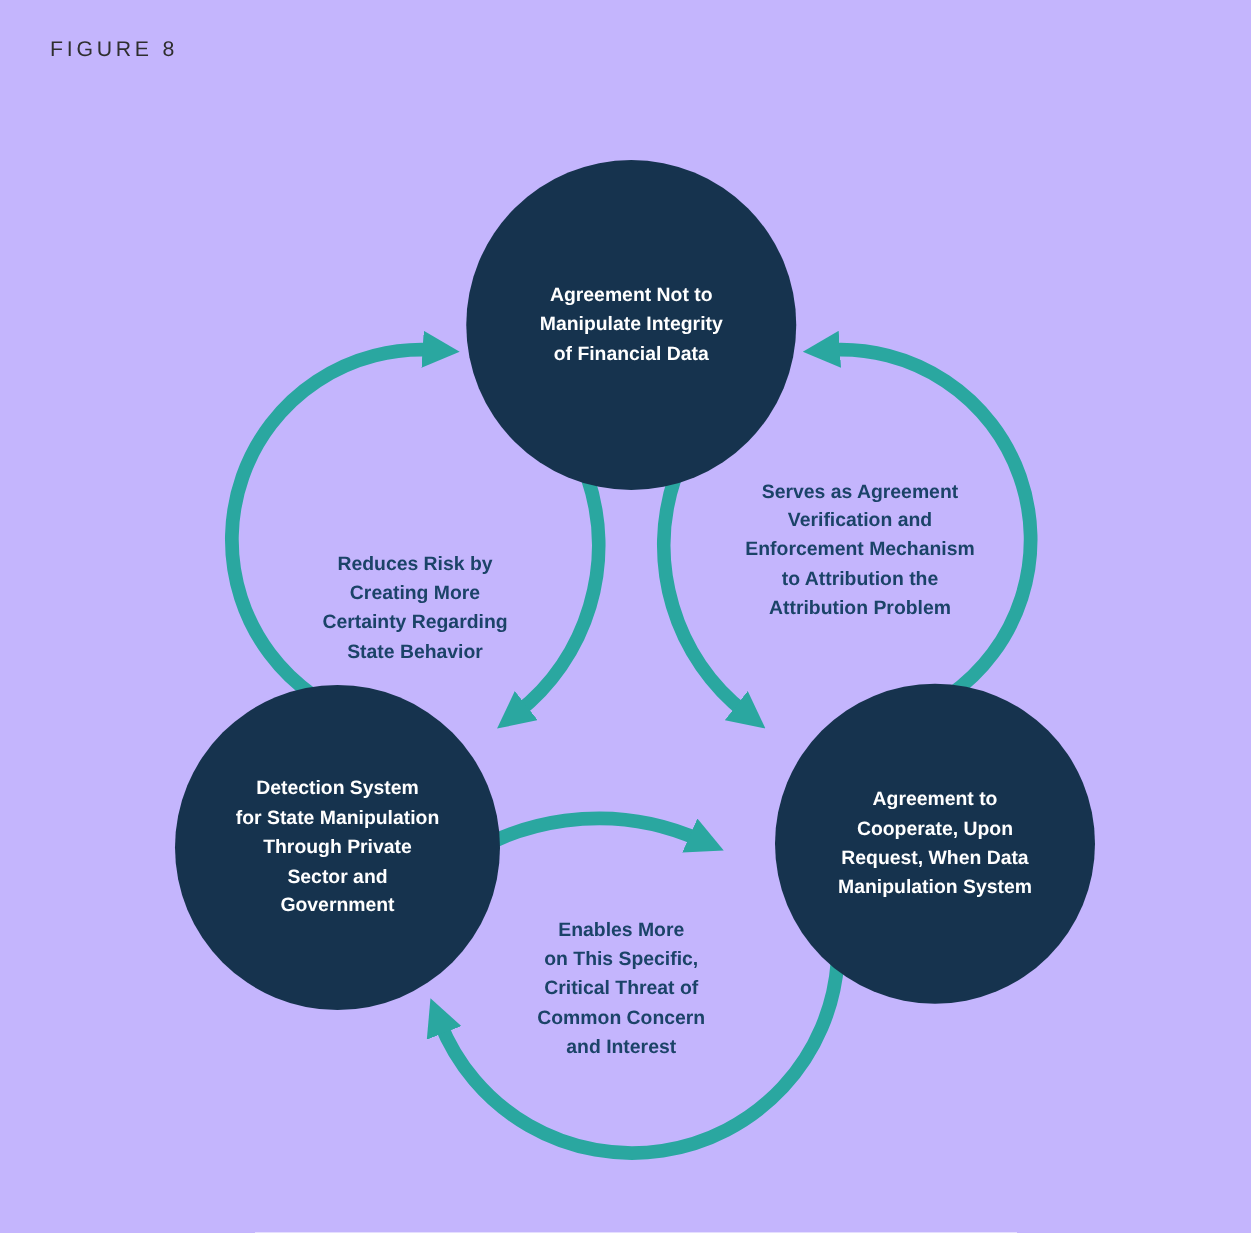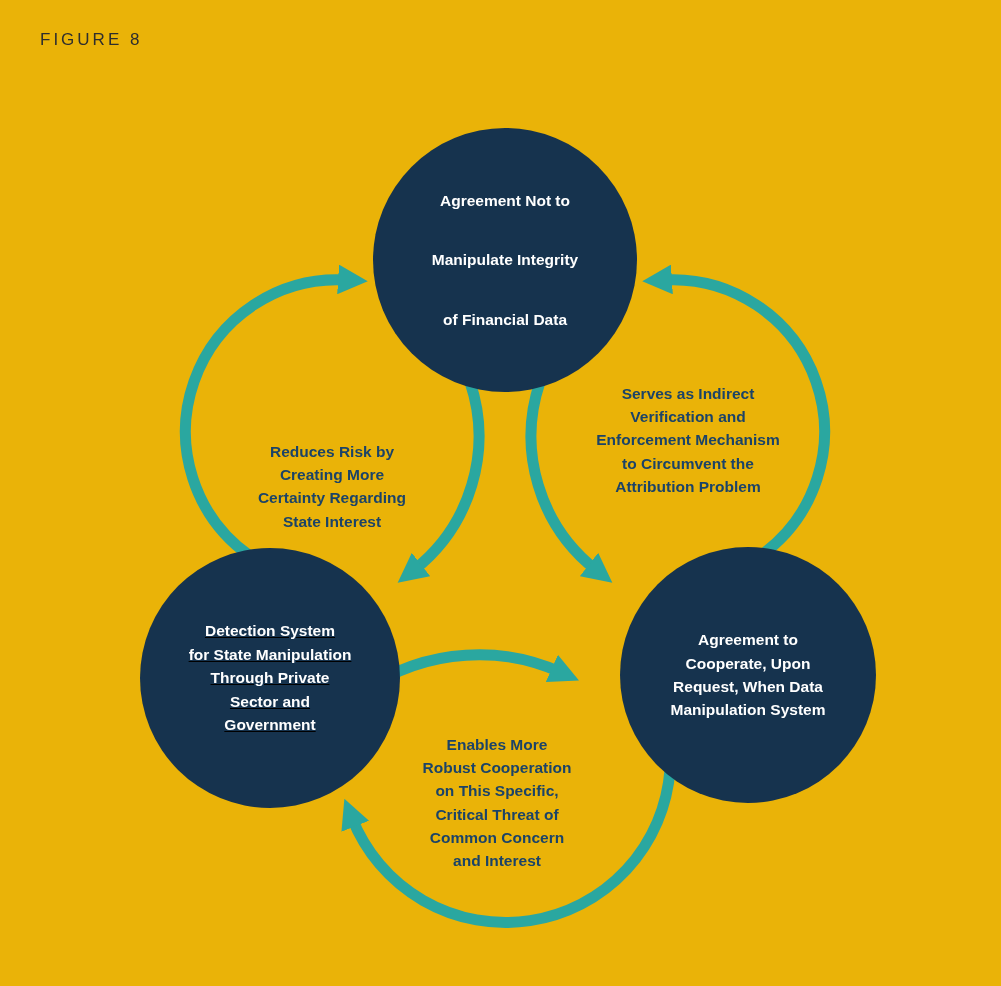--- a/index.html
+++ b/index.html
@@ -2,21 +2,21 @@
 <html style="--navy: #16334e; --teal: #2aa7a0; --label: #1b4368;"><head>
 <meta charset="utf-8">
 <style>
   html, body { margin: 0; padding: 0; background: #ffffff; }
   body { font-family: "Liberation Sans", sans-serif; }
 
   .canvas {
     position: relative;
     width: 1001px;
     height: 986px;
-    background: #eab308;
+    background: #c4b5fd;
     overflow: hidden;
   }
 
   .fig-label {
     position: absolute;
     left: 40px;
     top: 30px;
     font-size: 17px;
     letter-spacing: 3px;
     color: #2e2e2e;
@@ -60,22 +60,22 @@
     justify-content: center;
     text-align: center;
   }
   .node div {
     color: #ffffff;
     font-weight: bold;
     font-size: 15.5px;
     line-height: 23.4px;
     white-space: nowrap;
   }
-  .node-top   { left: 373px; top: 128px; width: 264px; height: 264px; gap: 36px; }
-  .node-left  { left: 140px; top: 548px; width: 260px; height: 260px; text-decoration: underline; }
+  .node-top   { left: 373px; top: 128px; width: 264px; height: 264px; }
+  .node-left  { left: 140px; top: 548px; width: 260px; height: 260px; }
   .node-right { left: 620px; top: 547px; width: 256px; height: 256px; }
 
   .edge-label {
     position: absolute;
     z-index: 3;
     text-align: center;
   }
   .edge-label div {
     color: var(--label);
     font-weight: bold;
@@ -126,33 +126,32 @@
     <div>Agreement to</div>
     <div>Cooperate, Upon</div>
     <div>Request, When Data</div>
     <div>Manipulation System</div>
   </div>
 
   <div class="edge-label edge-left">
     <div>Reduces Risk by</div>
     <div>Creating More</div>
     <div>Certainty Regarding</div>
-    <div>State Interest</div>
+    <div>State Behavior</div>
   </div>
 
   <div class="edge-label edge-right">
-    <div>Serves as Indirect</div>
+    <div>Serves as Agreement</div>
     <div>Verification and</div>
     <div>Enforcement Mechanism</div>
-    <div>to Circumvent the</div>
+    <div>to Attribution the</div>
     <div>Attribution Problem</div>
   </div>
 
   <div class="edge-label edge-bottom">
     <div>Enables More</div>
-    <div>Robust Cooperation</div>
     <div>on This Specific,</div>
     <div>Critical Threat of</div>
     <div>Common Concern</div>
     <div>and Interest</div>
   </div>
 
 </div>
 
 </body></html>

